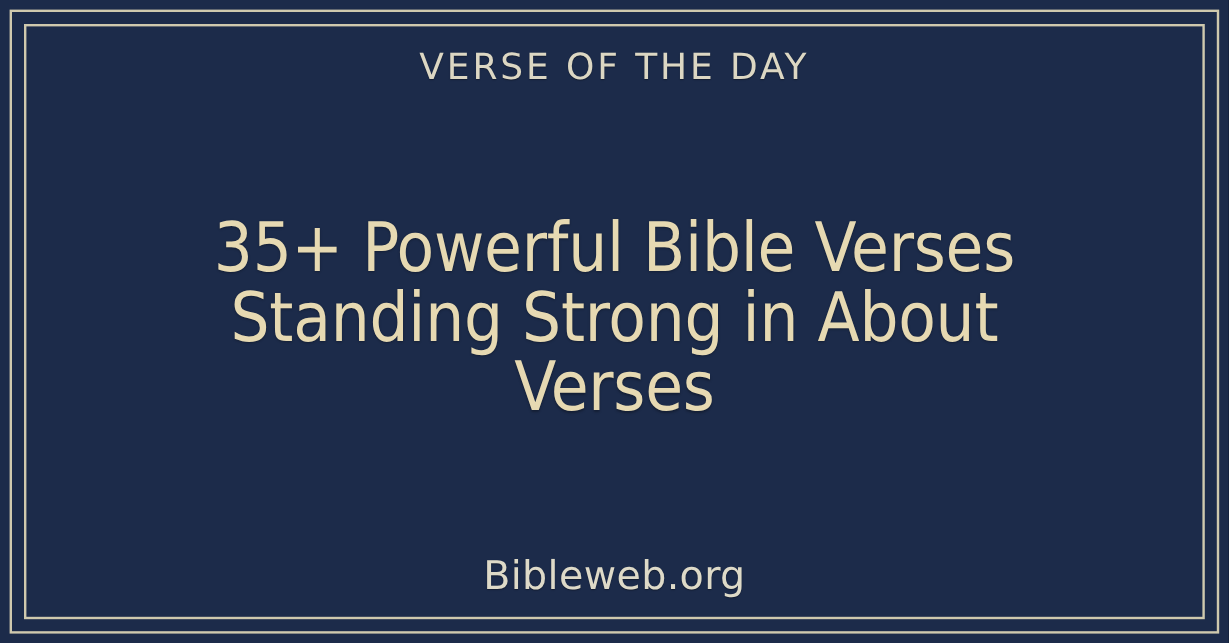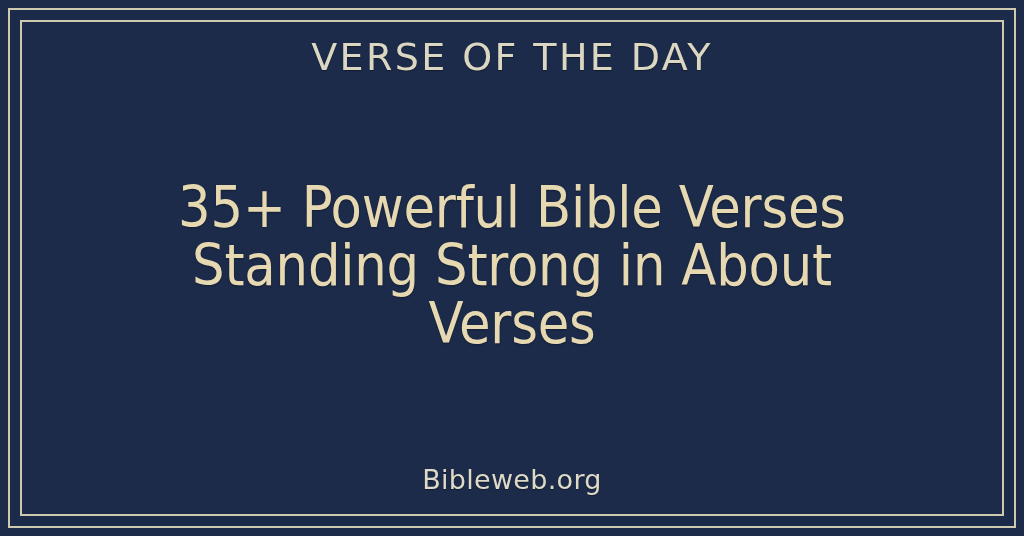--- a/index.html
+++ b/index.html
@@ -49,21 +49,21 @@
     right: 22px;
     bottom: 22px;
     display: flex;
     flex-direction: column;
     align-items: center;
     box-sizing: border-box;
   }
 
   .eyebrow {
     margin-top: 17px;
-    font-size: 38px;
+    font-size: 30px;
     line-height: 36px;
     font-weight: 400;
     letter-spacing: 2.4px;
     color: #dcd7c3;
     text-transform: uppercase;
     white-space: nowrap;
     text-shadow: 0 1px 1px rgba(0,0,0,0.35);
   }
 
   .title-block {
@@ -87,21 +87,21 @@
     letter-spacing: -0.2px;
     text-shadow: 0 1px 2px rgba(0,0,0,0.30);
     width: 860px;
     max-width: 100%;
   }
 
   .title .line { display: block; white-space: nowrap; }
 
   .footer {
     margin-bottom: 18px;
-    font-size: 27px;
+    font-size: 33px;
     line-height: 32px;
     font-weight: 400;
     color: #dedac8;
     letter-spacing: 0.3px;
     white-space: nowrap;
     text-shadow: 0 1px 1px rgba(0,0,0,0.35);
   }
 </style>
 </head>
 <body>

